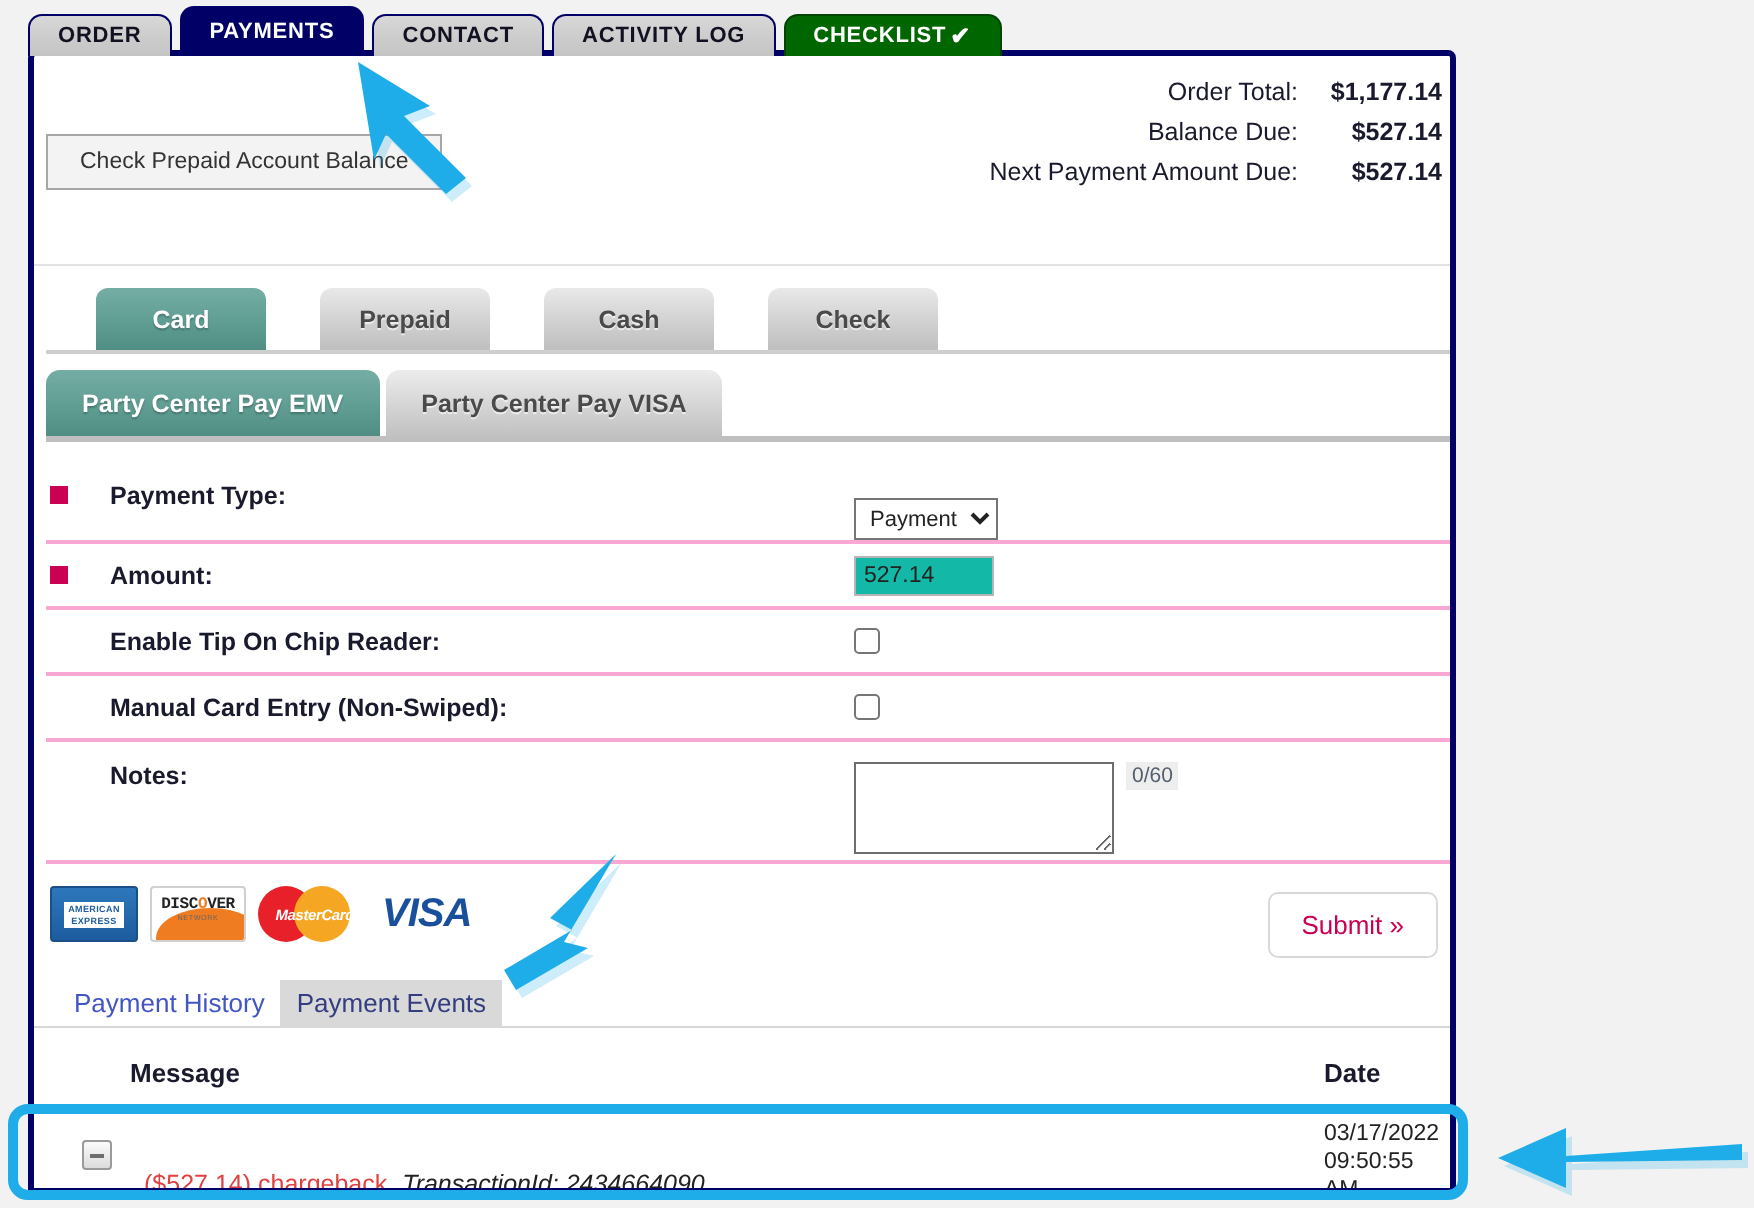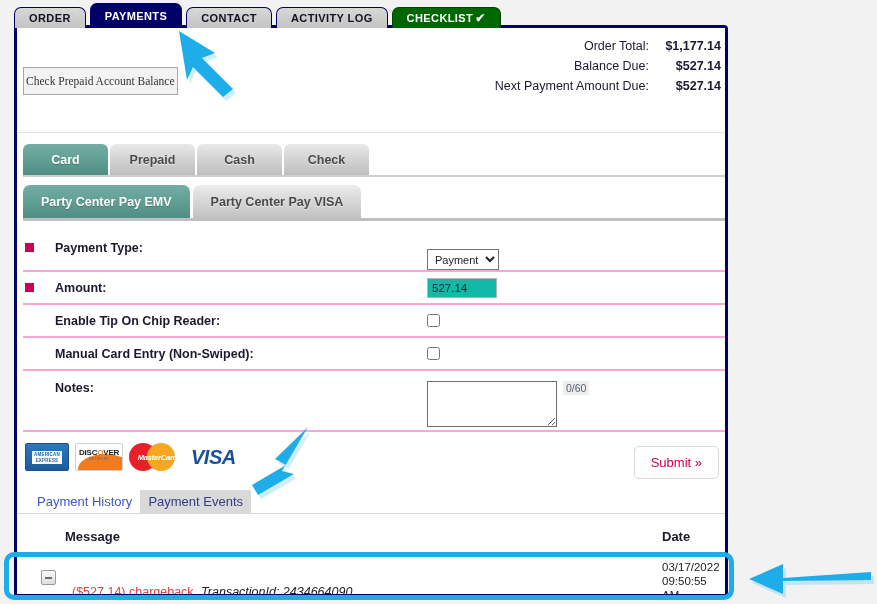--- a/index.html
+++ b/index.html
@@ -62,44 +62,44 @@
     text-align: right;
     font-size: 12.5px; color: #1a1a2e;
   }
   .totals .trow { display: flex; justify-content: flex-end; align-items: baseline; line-height: 20px; }
   .totals .tlabel { }
   .totals .tval { font-weight: bold; width: 72px; text-align: right; }
 
   
   .prepaid-btn {
     position: absolute; left: 6px; top: 39px;
-    padding: 7px 2px;
+    padding: 7px 16px;
     background: #f3f3f3;
     border: 1px solid #a6a6a6;
     font-size: 11.5px; color: #333;
     cursor: pointer;
-    font-family: Liberation Serif, serif;
   }
 
   .hr-soft { position: absolute; left: 0; right: 0; height: 1px; background: #e3e3e3; }
 
   
   .mtabs {
     position: absolute; left: 6px; top: 116px;
     display: flex; align-items: flex-end;
   }
   .mtab {
     width: 85px; height: 32px;
     display: flex; align-items: center; justify-content: center;
     font-size: 12.5px; font-weight: bold; color: #4a4a4a;
     background: linear-gradient(to bottom, #e9e9e9 0%, #d2d2d2 50%, #bdbdbd 100%);
     border-radius: 6px 6px 0 0;
     margin-right: 2px;
     cursor: pointer;
     text-shadow: 0 1px 0 rgba(255,255,255,.6);
+    margin-left: 25px;
   }
   .mtab.active {
     color: #ffffff;
     background: linear-gradient(to bottom, #74ada4 0%, #5f9d93 55%, #4f8d83 100%);
     text-shadow: 0 1px 1px rgba(0,0,0,.25);
   }
   .mtabs-rule {
     position: absolute; left: 6px; top: 147px; width: 706px; height: 2px;
     background: #cfcfcf;
   }
@@ -195,20 +195,21 @@
     font-weight: bold; text-align: center; letter-spacing: .2px; padding-top: 1px;
   }
   .disc {
     width: 48px; height: 28px; background: #fff; border: 1px solid #d0d0d0;
     border-radius: 2px; overflow: hidden; position: relative;
   }
   .disc .dtxt {
     position: absolute; left: 0; right: 0; top: 4px;
     text-align: center; font-size: 8px; font-weight: bold; color: #222;
     letter-spacing: -.2px;
+    font-family: Liberation Mono, monospace;
   }
   .disc .dtxt b { color: #f07c22; }
   .disc .dsub {
     position: absolute; left: 0; right: 0; top: 13px; text-align: center;
     font-size: 3.6px; color: #666; letter-spacing: .3px;
   }
   .disc .dswoosh {
     position: absolute; right: -10px; bottom: -14px;
     width: 54px; height: 30px; border-radius: 50%;
     background: #f07c22;

